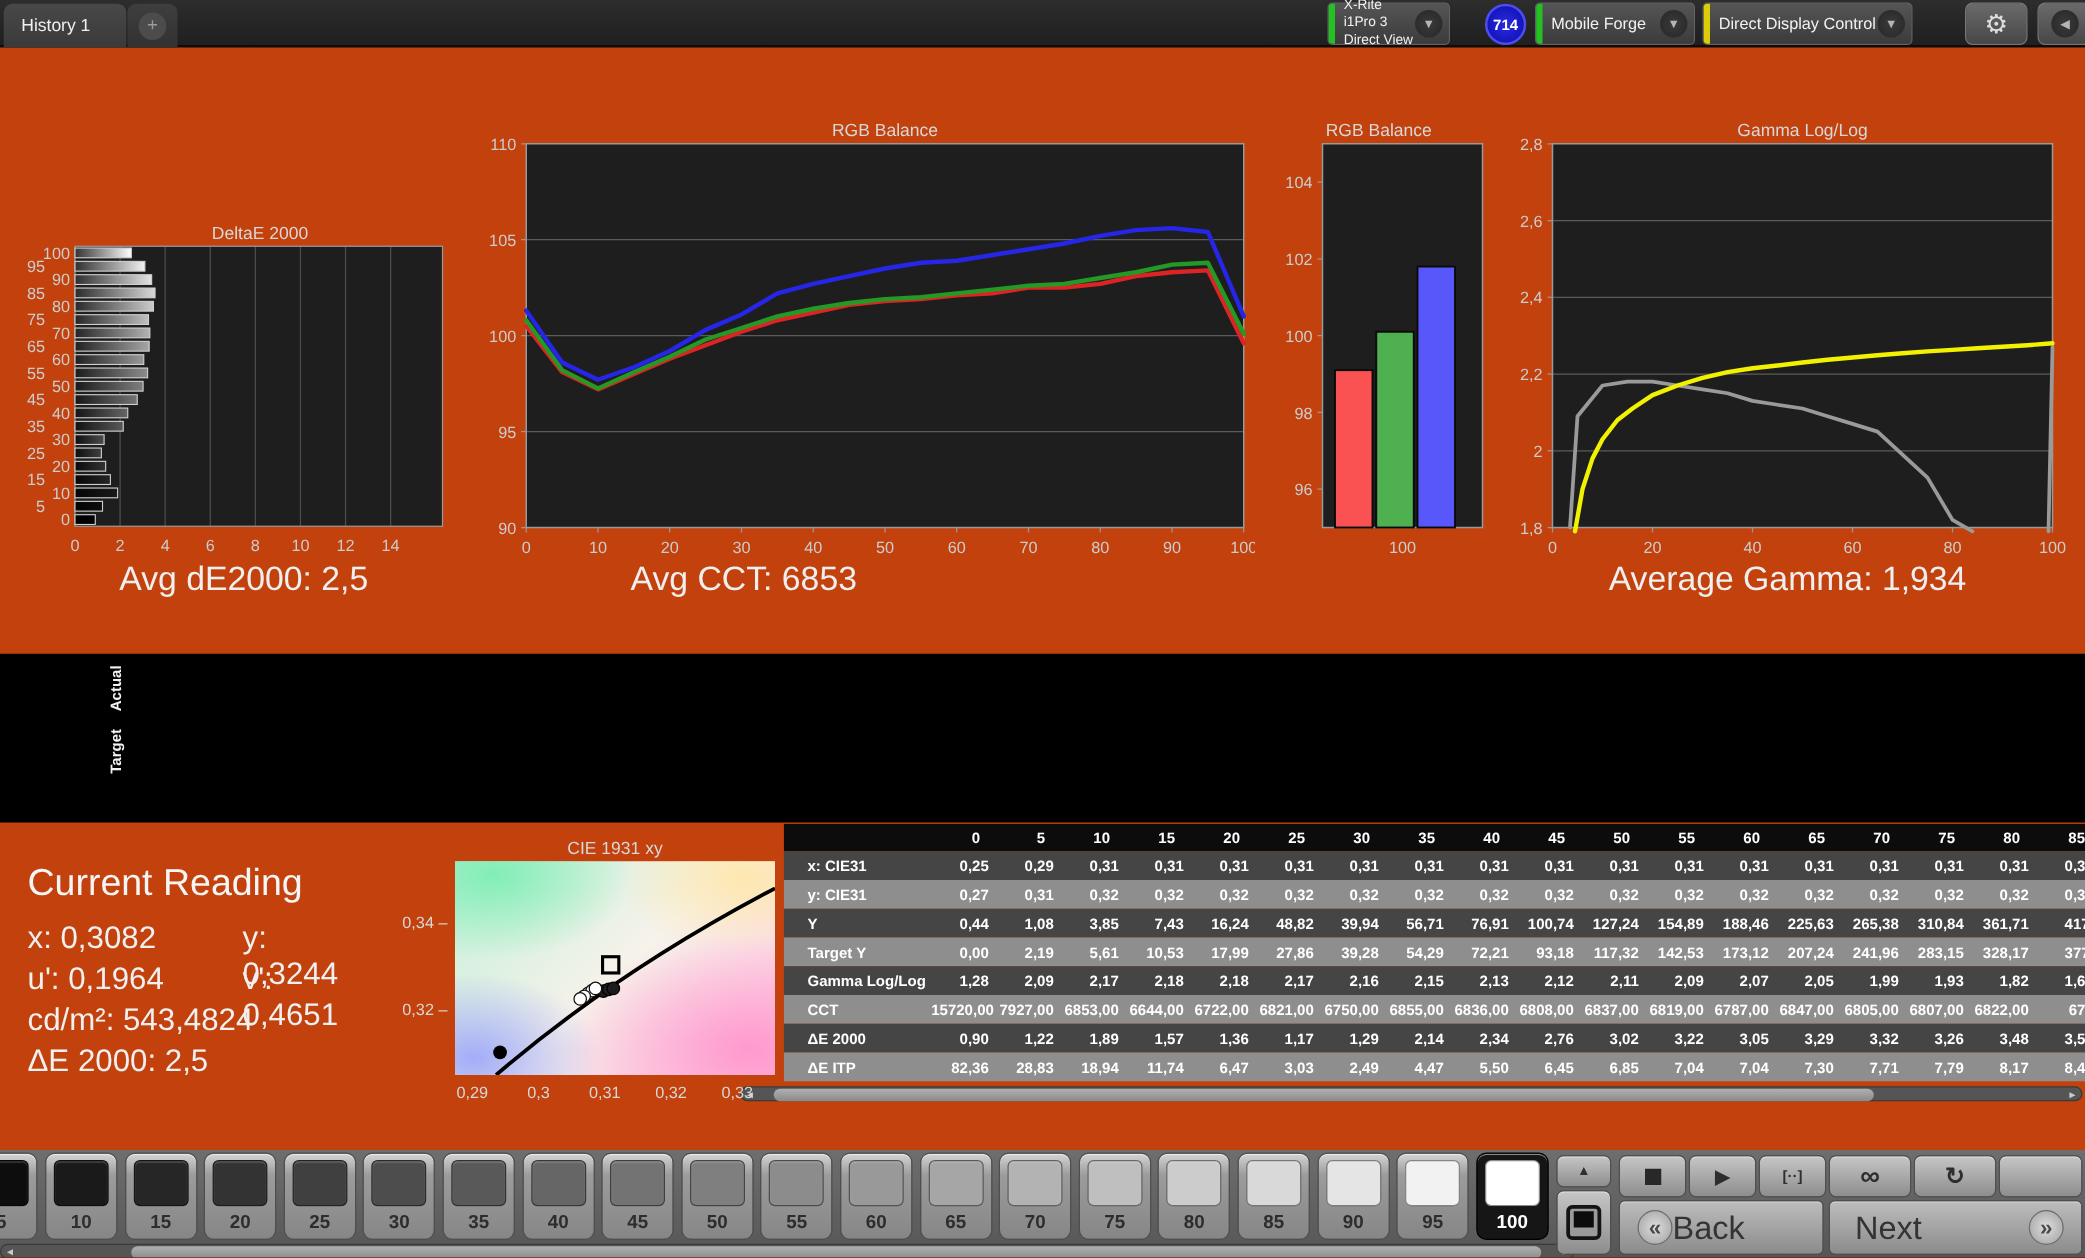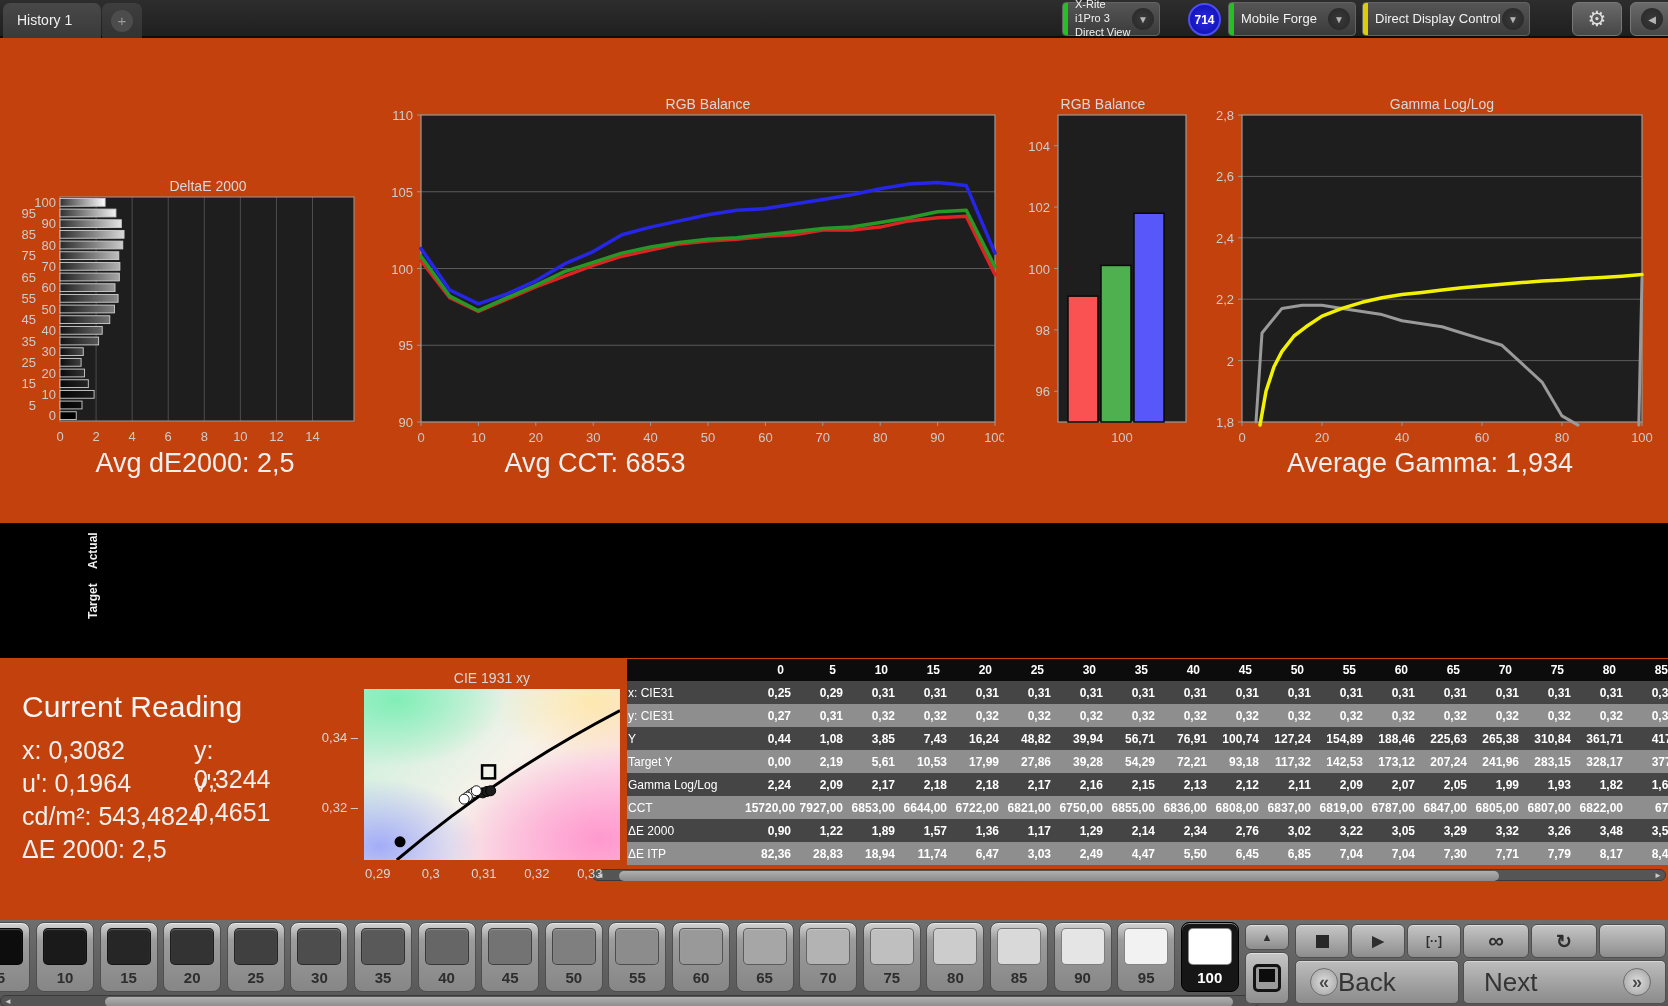--- a/index.html
+++ b/index.html
@@ -34,21 +34,21 @@
  radial-gradient(ellipse 60% 55% at 12% 6%, rgba(125,238,180,.95), rgba(125,238,180,0) 72%),
  radial-gradient(ellipse 55% 50% at 90% 8%, rgba(255,230,165,.85), rgba(255,230,165,0) 70%),
  radial-gradient(ellipse 55% 55% at 6% 92%, rgba(155,165,250,.9), rgba(155,165,250,0) 72%),
  radial-gradient(ellipse 75% 70% at 92% 88%, rgba(255,150,205,.95), rgba(255,150,205,0) 78%),
  linear-gradient(135deg,#c2f0da,#f7f2ea 52%,#ffc9e2)}
 .cielab{position:absolute;color:#d8d8d8;font-size:13px}
 
 #datatable{left:627px;top:659px;width:1041px;height:207px;overflow:hidden;font-size:12px;color:#fff}
 .trow{display:flex;width:1060px;height:23px;align-items:center}
 .trow.hdr{height:22px;background:#0c0c0c;font-weight:bold}
-.trow .lbl{width:118px;padding-left:1px;font-weight:normal;flex-shrink:0;white-space:nowrap}
+.trow .lbl{width:118px;padding-left:19px;font-weight:bold;flex-shrink:0;white-space:nowrap}
 .trow .cell{width:52px;flex-shrink:0;text-align:right;padding-right:6px;font-weight:600;white-space:nowrap}
 .dark{background:#454545}.light{background:#8e8e8e}
 
 .sbar{background:#555;border:1px solid #3a3a3a;border-radius:7px}
 .sthumb{position:absolute;top:1px;height:10px;background:linear-gradient(#b0b0b0,#8a8a8a);border-radius:6px}
 .sarr{position:absolute;top:0;width:14px;height:12px;color:#ccc;font-size:8px;text-align:center;line-height:12px}
 
 #toolbar{left:0;top:920px;width:1668px;height:86px;background:linear-gradient(#6e6e6e,#565656)}
 .lvlbtn{position:absolute;top:922px;width:58px;height:70px;border-radius:8px;background:linear-gradient(#d4d4d4,#9c9c9c 25%,#868686);border:1px solid #4f4f4f;box-shadow:inset 0 1px 0 rgba(255,255,255,.5)}
 .lvlbtn .sw{margin:5px 6px 0;height:37px;border-radius:5px;border:1px solid rgba(0,0,0,.45);box-shadow:inset 0 1px 1px rgba(255,255,255,.25)}
@@ -481,21 +481,21 @@
         <div class="cell">142,53</div>
         <div class="cell">173,12</div>
         <div class="cell">207,24</div>
         <div class="cell">241,96</div>
         <div class="cell">283,15</div>
         <div class="cell">328,17</div>
         <div class="cell">377,</div>
       </div>
       <div class="trow dark">
         <div class="lbl">Gamma Log/Log</div>
-        <div class="cell">2,24</div>
+        <div class="cell">1,28</div>
         <div class="cell">2,09</div>
         <div class="cell">2,17</div>
         <div class="cell">2,18</div>
         <div class="cell">2,18</div>
         <div class="cell">2,17</div>
         <div class="cell">2,16</div>
         <div class="cell">2,15</div>
         <div class="cell">2,13</div>
         <div class="cell">2,12</div>
         <div class="cell">2,11</div>

